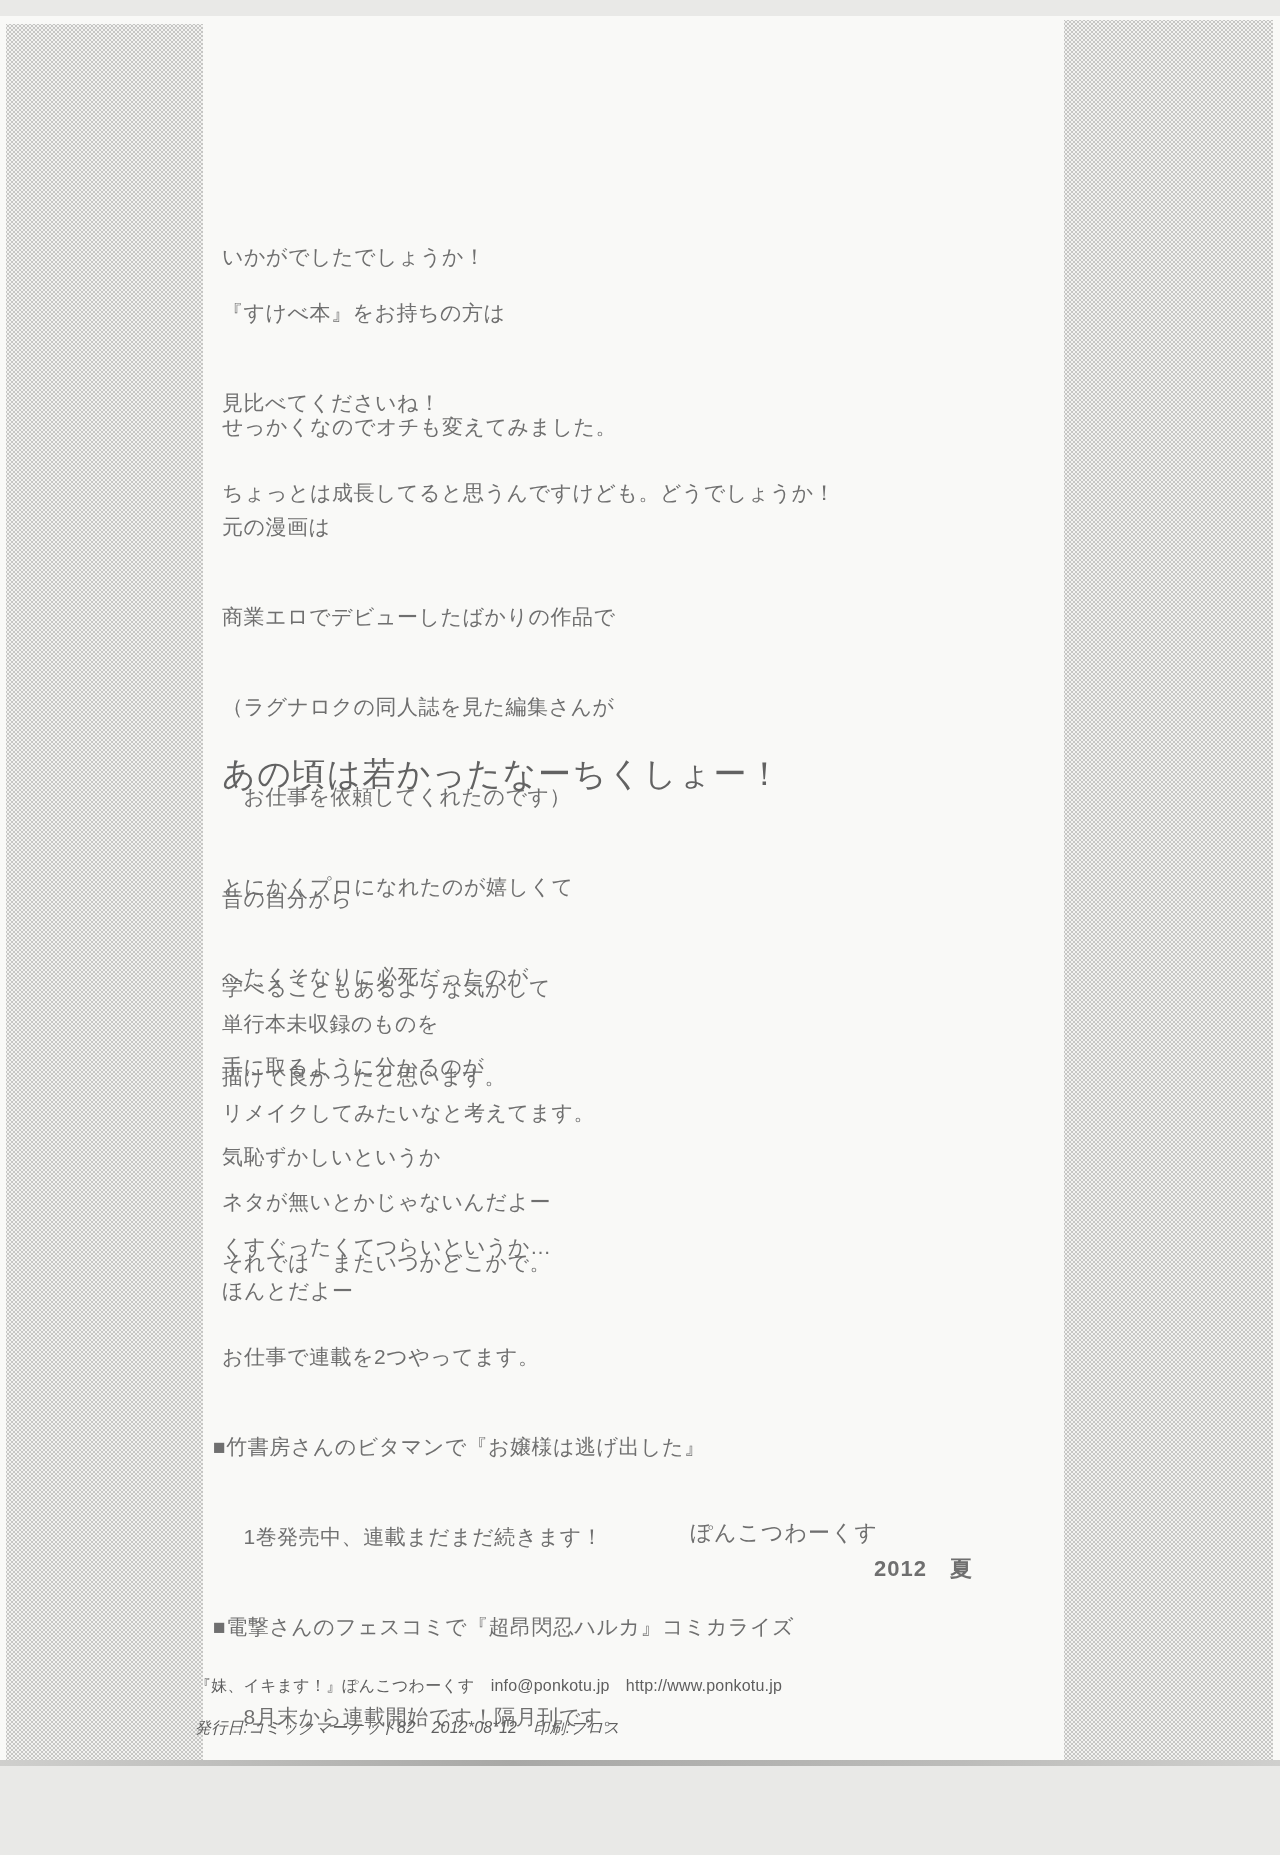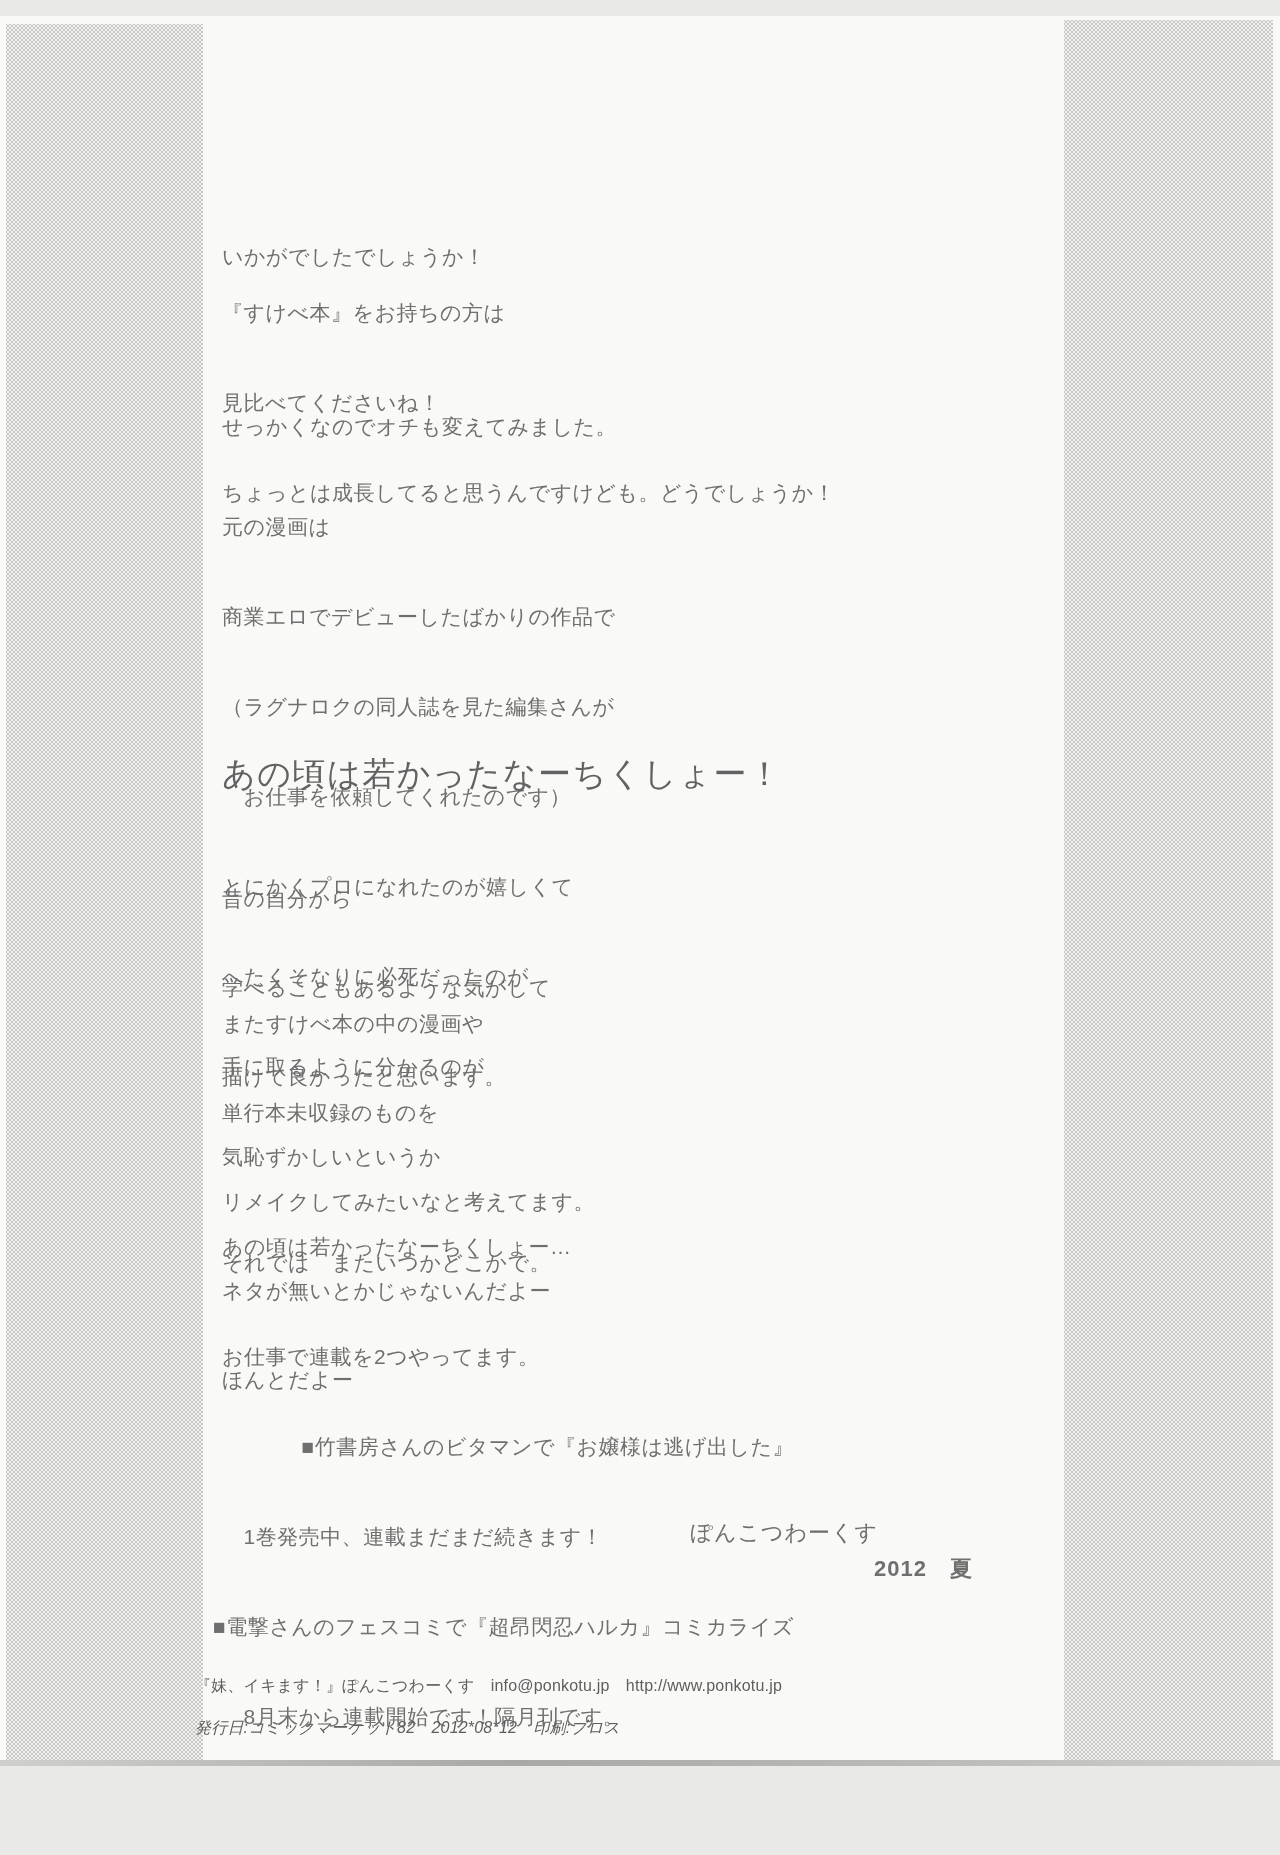--- a/index.html
+++ b/index.html
@@ -36,21 +36,21 @@
     position: absolute;
     left: 222px;
     color: #6f6f6f;
     font-size: 21px;
     line-height: 30px;
     letter-spacing: 0.5px;
     white-space: pre;
   }
   .lh29 .line { line-height: 29px; }
   .line { white-space: pre; }
-  .line.bullet { margin-left: -9px; text-align: right; }
+  .line.bullet { margin-left: -9px; }
   .headline {
     position: absolute;
     left: 222px;
     top: 738px;
     color: #626262;
     font-size: 33px;
     line-height: 40px;
     letter-spacing: 1.5px;
     white-space: pre;
   }
@@ -109,33 +109,32 @@
 
   <div class="txt" style="top:436px">
     <div class="line">元の漫画は</div>
     <div class="line">商業エロでデビューしたばかりの作品で</div>
     <div class="line">（ラグナロクの同人誌を見た編集さんが</div>
     <div class="line">　お仕事を依頼してくれたのです）</div>
     <div class="line">とにかくプロになれたのが嬉しくて</div>
     <div class="line">へたくそなりに必死だったのが</div>
     <div class="line">手に取るように分かるのが</div>
     <div class="line">気恥ずかしいというか</div>
-    <div class="line">あの頃は若かったなーちくしょー…</div>
+    <div class="line">くすぐったくてつらいというか…</div>
   </div>
 
   <div class="headline">あの頃は若かったなーちくしょー！</div>
 
   <div class="txt lh29" style="top:808px">
     <div class="line">昔の自分から</div>
     <div class="line">学べることもあるような気がして</div>
     <div class="line">描けて良かったと思います。</div>
   </div>
 
   <div class="txt lh29" style="top:933px">
-    <div class="line">またすけべ本の中の漫画や</div>
     <div class="line">単行本未収録のものを</div>
     <div class="line">リメイクしてみたいなと考えてます。</div>
     <div class="line">ネタが無いとかじゃないんだよー</div>
     <div class="line">ほんとだよー</div>
   </div>
 
   <div class="txt" style="top:1172px">
     <div class="line">それでは　またいつかどこかで。</div>
   </div>
 

